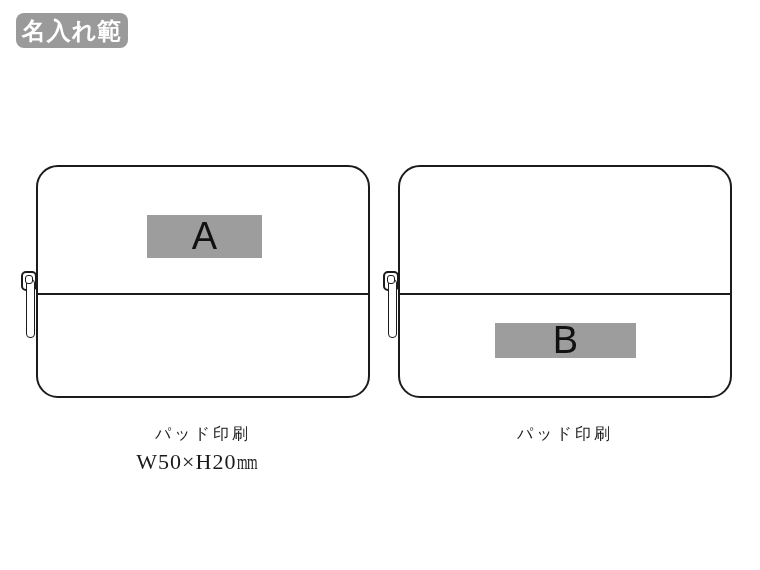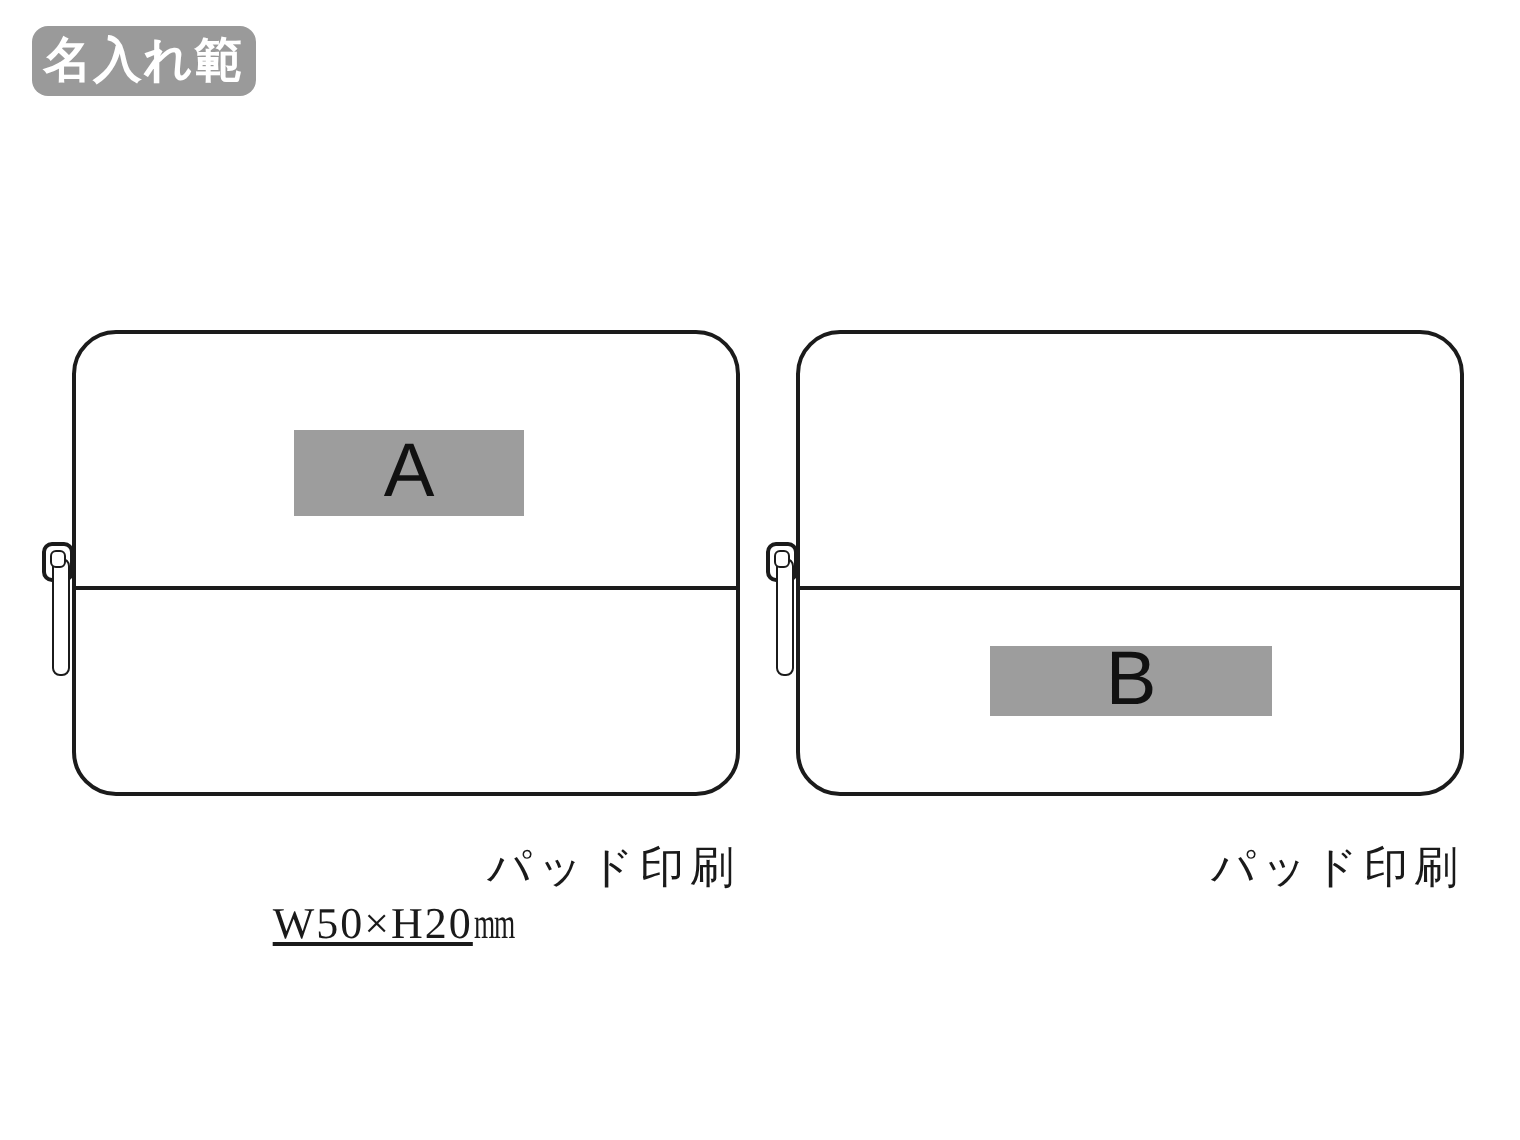--- a/index.html
+++ b/index.html
@@ -83,22 +83,22 @@
 
   
   .caption {
     position:absolute; top:420px; width:334px;
     text-align:center;
     color:var(--text,#1a1a1a);
     font-family:"Liberation Serif","DejaVu Serif",serif;
   }
   .caption.front { left:36px; }
   .caption.back  { left:398px; }
-  .caption .method { font-size:22px; letter-spacing:3px; line-height:27px;text-align:right; }
-  .caption .size   { font-size:22px; letter-spacing:1px; line-height:29px;text-decoration:underline; }
+  .caption .method { font-size:16px; letter-spacing:3px; line-height:27px; }
+  .caption .size   { font-size:22px; letter-spacing:1px; line-height:29px; }
   .caption .unit {
     display:inline-block;
     transform:scaleX(.62);
     transform-origin:left center;
     letter-spacing:-1px;
     margin-left:1px;
   }
 </style>
 </head>
 <body>

